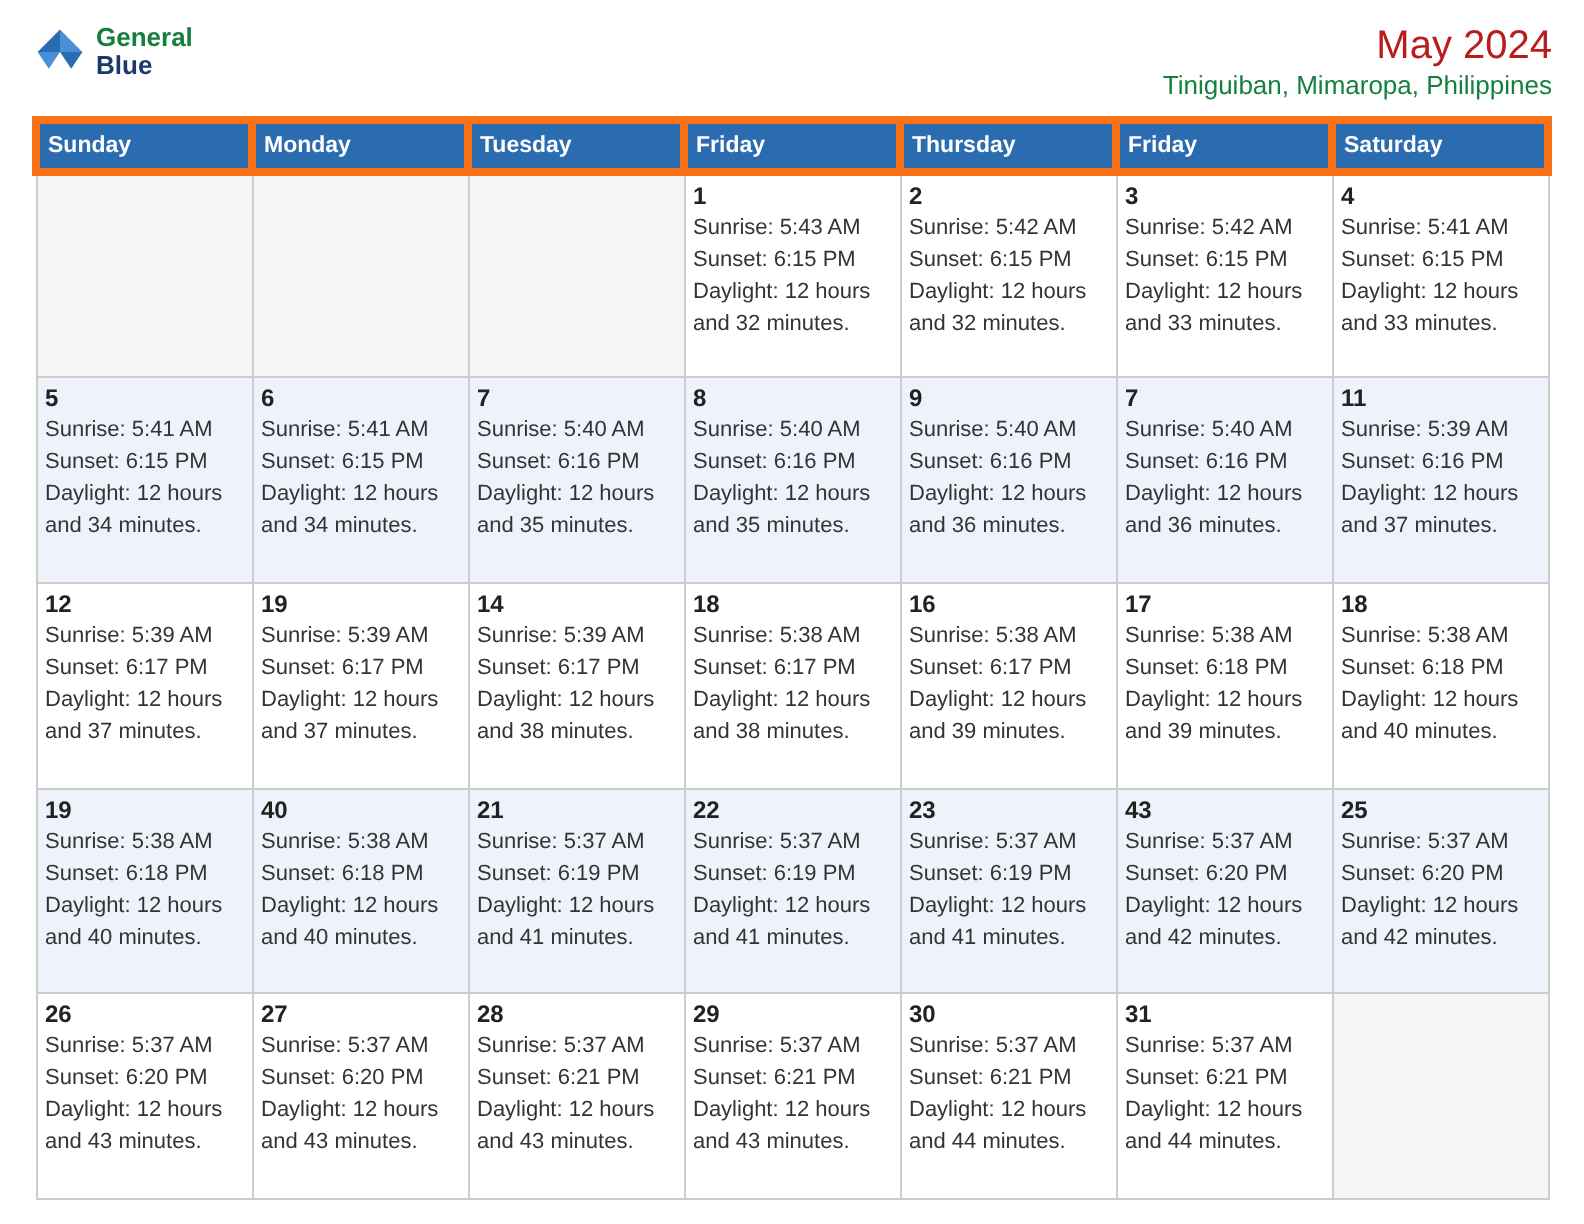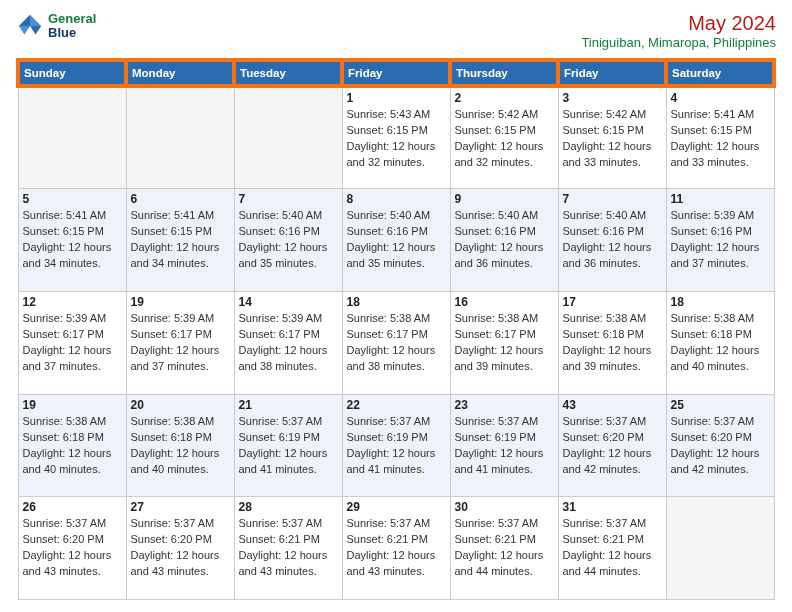--- a/index.html
+++ b/index.html
@@ -271,21 +271,21 @@
         </tr>
         <tr class="row-alt">
           <td>
             <span class="day-num">19</span>
             <div class="day-info" style="white-space: pre-line;">Sunrise: 5:38 AM
 Sunset: 6:18 PM
 Daylight: 12 hours
 and 40 minutes.</div>
           </td>
           <td>
-            <span class="day-num">20</span>
+            <span class="day-num">40</span>
             <div class="day-info" style="white-space: pre-line;">Sunrise: 5:38 AM
 Sunset: 6:18 PM
 Daylight: 12 hours
 and 40 minutes.</div>
           </td>
           <td>
             <span class="day-num">21</span>
             <div class="day-info" style="white-space: pre-line;">Sunrise: 5:37 AM
 Sunset: 6:19 PM
 Daylight: 12 hours

